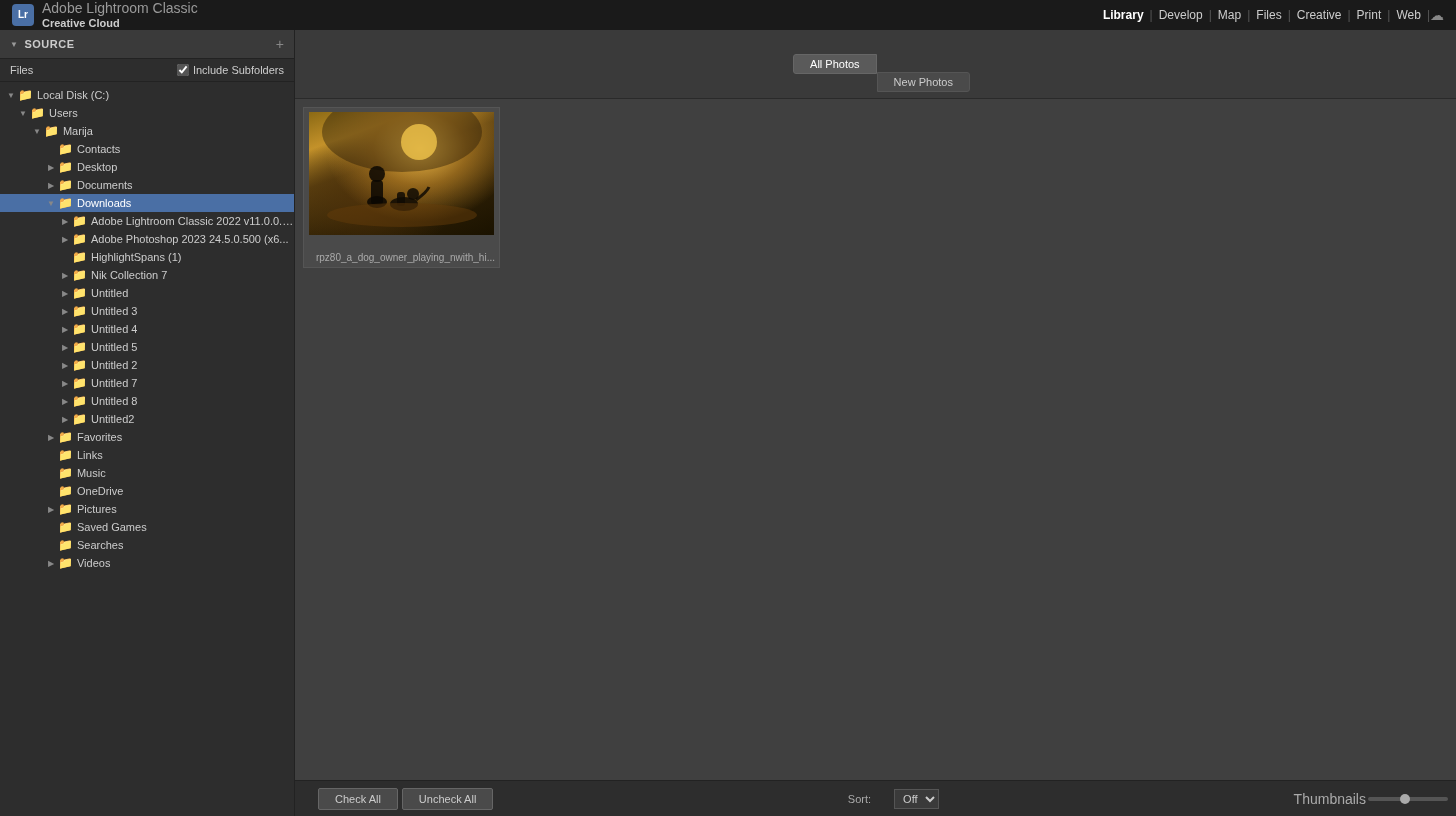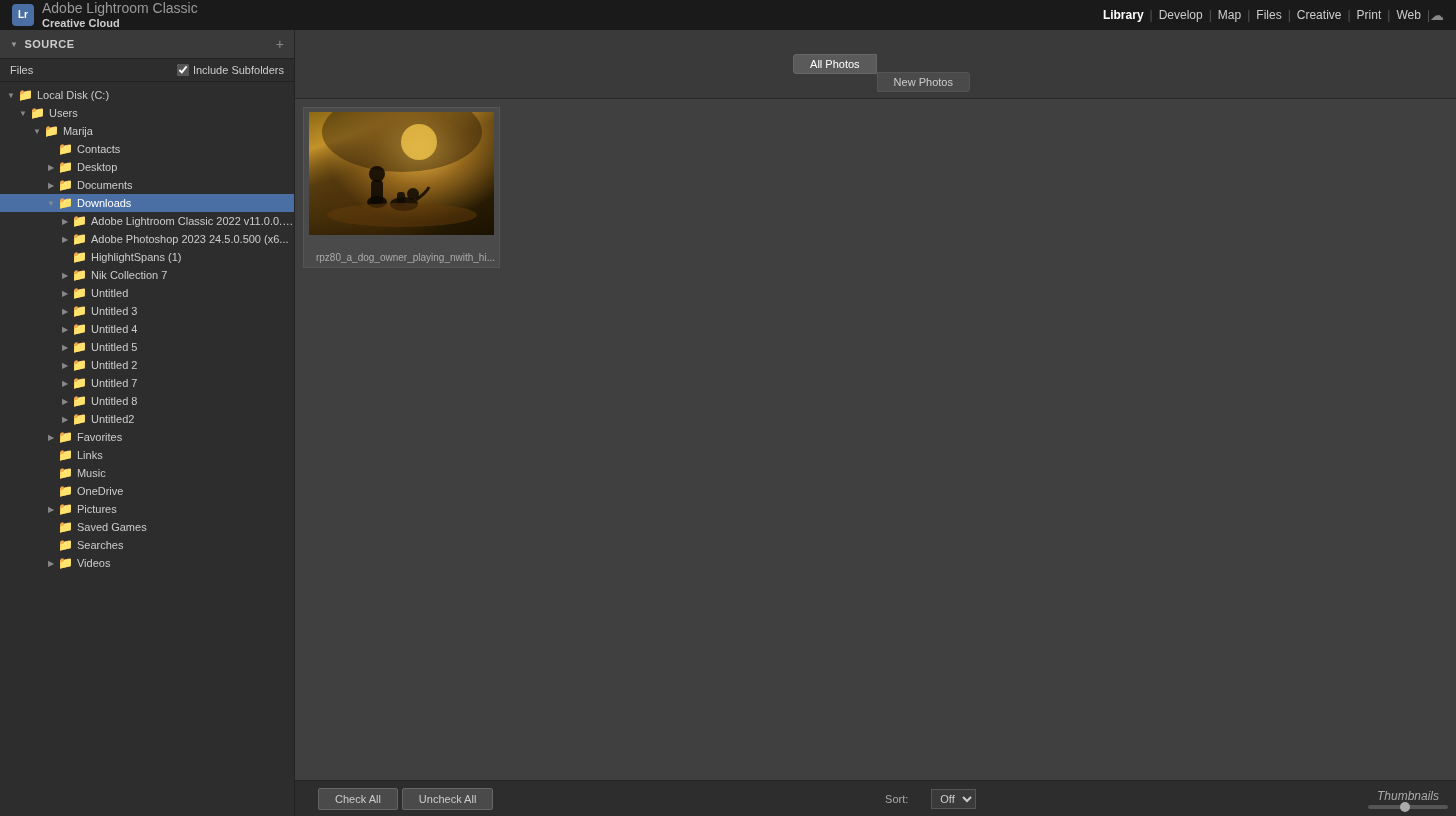--- a/index.html
+++ b/index.html
@@ -347,26 +347,25 @@
     }
     .sort-select {
       background: #3a3a3a;
       border: 1px solid #555;
       color: #ccc;
       font-size: 11px;
       padding: 2px 4px;
     }
     .thumbnails-area {
       display: flex;
-      flex-direction: column;
+      flex-direction: row;
       align-items: center;
       gap: 2px;
-      font-size: 12px;
+      font-size: 14px;
       color: #aaa;
-      font-style: italic;
     }
     .thumbnails-slider {
       width: 80px;
       height: 4px;
       background: #555;
       border-radius: 2px;
       position: relative;
     }
     .thumbnails-thumb {
       position: absolute;

